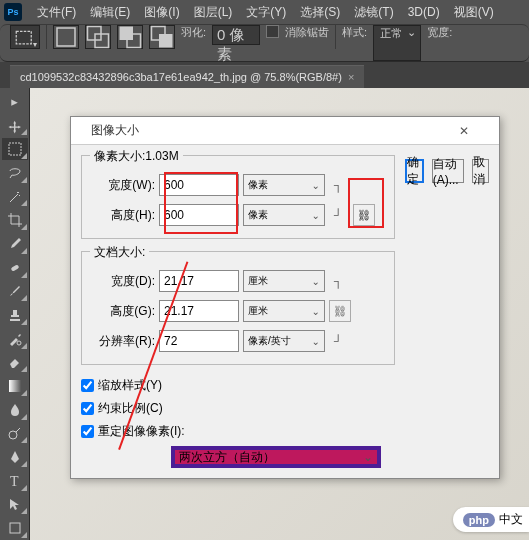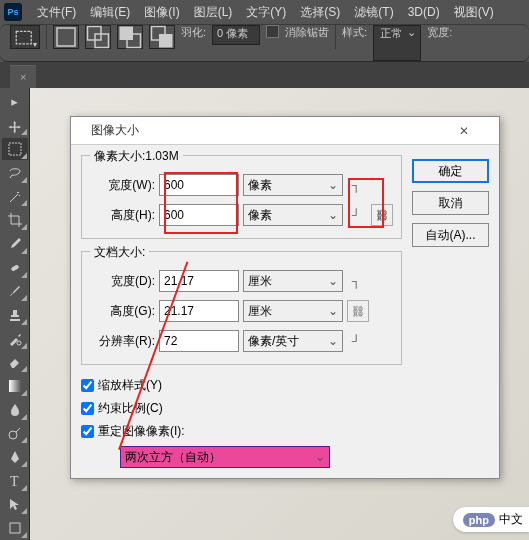--- a/index.html
+++ b/index.html
@@ -59,21 +59,21 @@
   .opt-icon {
     width: 26px; height: 24px;
     border: 1px solid #222;
     display: flex; align-items: center; justify-content: center;
   }
   .opt-input {
     width: 48px; height: 20px;
     background: #3a3a3a; color: #ccc;
     border: 1px solid #222;
     padding: 0 4px;
-    font-size: 11px;
+    font-size: 15px;
   }
   .opt-label { font-size: 11px; }
   .opt-check {
     width: 13px; height: 13px;
     border: 1px solid #777;
     background: #3a3a3a;
   }
   .opt-select {
     height: 36px;
     background: #3a3a3a; color: #ccc;
@@ -186,55 +186,55 @@
   }
   .row-lbl { width: 65px; text-align: right; color: #000; }
   .num-input {
     width: 80px; height: 22px;
     border: 1px solid #888;
     padding: 0 4px;
     font-size: 12px;
     background: #fff;
   }
   .unit-select {
-    width: 100px; height: 22px;
+    width: 82px; height: 22px;
     border: 1px solid #888;
     background: #efefef;
     padding: 0 4px;
-    font-size: 12px;
+    font-size: 10px;
     display: flex; align-items: center; justify-content: space-between;
   }
   .unit-select::after { content: "⌄"; color: #555; }
   .bracket {
     width: 18px;
     display: flex; align-items: center; justify-content: center;
     color: #555;
   }
   .link-icon {
     border: 1px solid #aaa;
     width: 22px; height: 22px;
     display: flex; align-items: center; justify-content: center;
     margin-left: 2px;
     font-size: 11px;
   }
   .check-row { display: flex; gap: 4px; margin-top: 6px; }
   .check-row input { margin: 0; }
   .interp {
     margin-top: 6px;
-    margin-left: 39px;
+    margin-left: 90px;
     width: 210px; height: 22px;
-    border: 1px solid #4c1d95;
-    background: #ec4899;
+    border: 4px solid #4c1d95;
+    background: #be185d;
     padding: 0 4px;
     display: flex; align-items: center; justify-content: space-between;
   }
   .interp::after { content: "⌄"; color: #555; }
   .dlg-right {
     width: 84px;
-    display: flex; flex-direction: column;
+    display: flex; flex-direction: row;
     gap: 8px;
     padding-top: 4px;
   }
   .dlg-btn {
     height: 24px;
     border: 1px solid #888;
     background: #efefef;
     display: flex; align-items: center; justify-content: center;
     color: #000;
   }
@@ -318,20 +318,21 @@
   <div class="opt-check"></div>
   <span class="opt-label">消除锯齿</span>
   <div class="sep"></div>
   <span class="opt-label">样式:</span>
   <div class="opt-select">正常</div>
   <span class="opt-label">宽度:</span>
 </div>
 
 <div class="tabbar">
   <div class="doc-tab">
+    <span>cd1099532c83432896c3ba17e61ea942_th.jpg @ 75.8%(RGB/8#)</span>
     <span class="tab-close">×</span>
   </div>
 </div>
 
 <div class="tools">
   <div class="tool">▸</div>
   <div class="tool tool-tri">
       <svg viewBox="0 0 16 16">
         <path d="M8 1l2 4h-1v4h4v-1l4 2-4 2v-1h-4v4h1l-2 4-2-4h1v-4h-4v1l-4-2 4-2v1h4v-4h-1z" fill="#ccc" transform="scale(0.7) translate(3,3)"></path>
       </svg>
@@ -489,22 +490,22 @@
         <span>约束比例(C)</span>
       </div>
       <div class="check-row">
         <input type="checkbox" checked="" style="">
         <span>重定图像像素(I):</span>
       </div>
       <div class="interp">两次立方（自动）</div>
     </div>
     <div class="dlg-right">
       <div class="dlg-btn primary">确定</div>
+      <div class="dlg-btn">自动(A)...</div>
       <div class="dlg-btn">取消</div>
-      <div class="dlg-btn">自动(A)...</div>
     </div>
   </div>
 </div>
 
 <div class="redbox" style="left:164px; top:172px; width:74px; height:62px"></div>
 <div class="redbox" style="left:348px; top:178px; width:36px; height:50px"></div>
 <div class="arrow-line" style="left:120px; top:450px; height:200px; transform:rotate(-160deg)"></div>
 
 <div class="watermark">
   <span class="php-badge">php</span>

